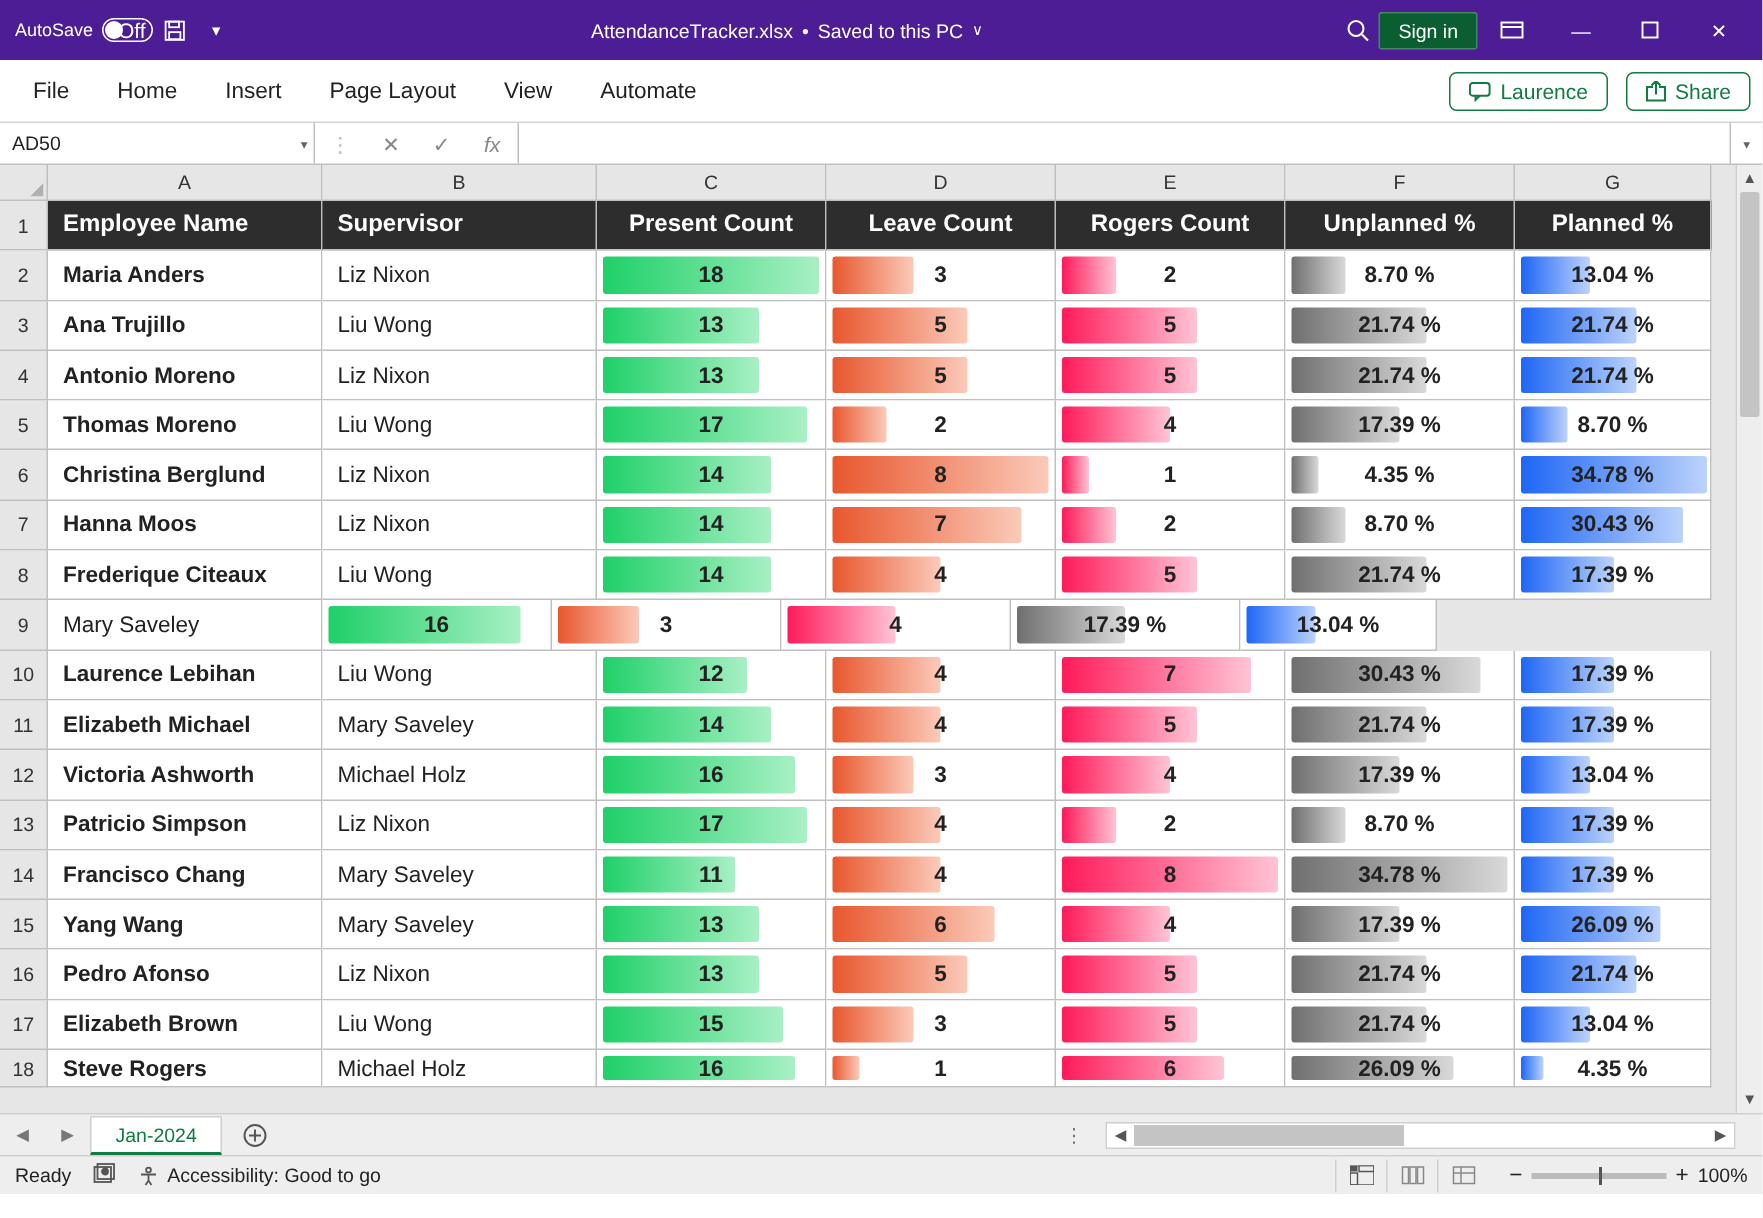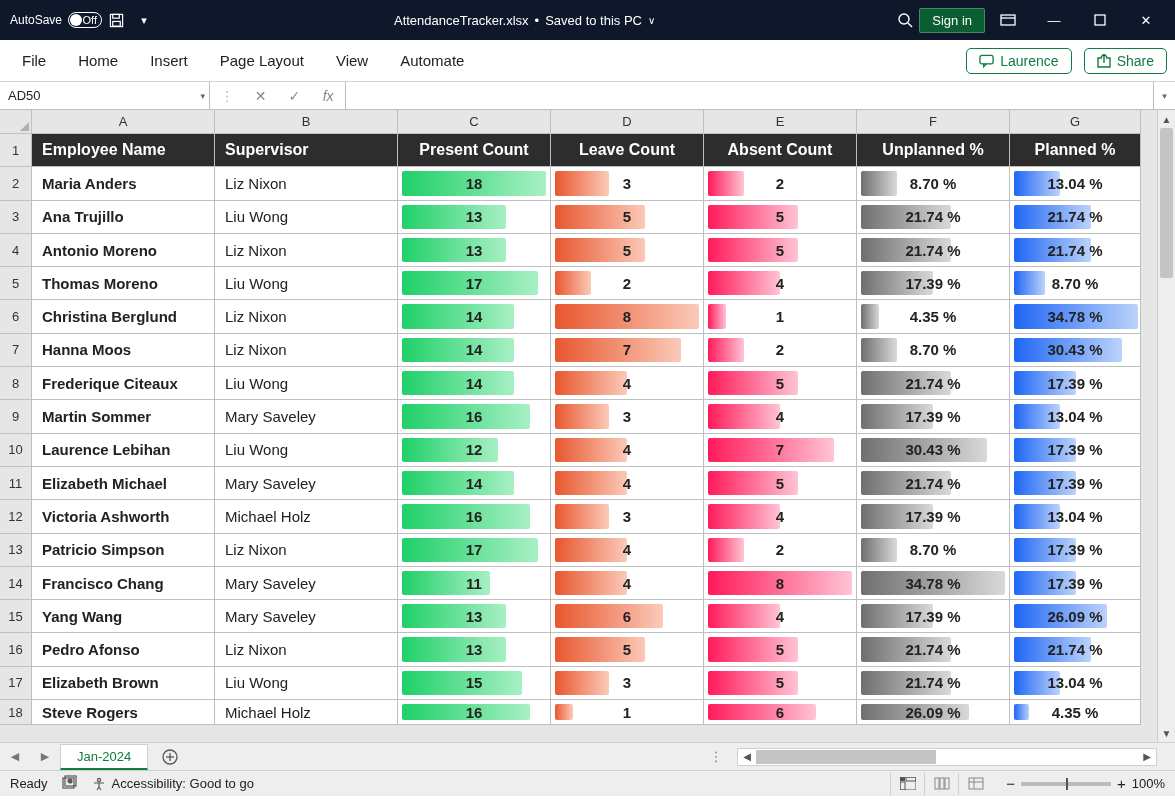--- a/index.html
+++ b/index.html
@@ -1,21 +1,21 @@
 <!DOCTYPE html>
 <html><head>
 <meta charset="utf-8">
 <style>
 html,body{margin:0;padding:0;font-family:"Segoe UI",Arial,sans-serif;font-size:13px;color:#222;background:#fff;width:1175px;height:812px;overflow:hidden}
 *{box-sizing:border-box}
-.titlebar{height:40px;background:#0f172a;display:flex;align-items:center;color:#fff;padding:0 6px 0 10px}
+.titlebar{height:40px;background:#4c1d95;display:flex;align-items:center;color:#fff;padding:0 6px 0 10px}
 .autosave-wrap{display:flex;align-items:center;gap:6px;font-size:12px}
 .toggle{width:34px;height:16px;border:1px solid #fff;border-radius:10px;display:flex;align-items:center;padding:1px;position:relative}
 .toggle-knob{width:12px;height:12px;border-radius:50%;background:#fff}
-.toggle-text{font-size:11px;position:absolute;right:4px}
+.toggle-text{font-size:14px;position:absolute;right:4px}
 .tb-icon{width:28px;height:28px;display:flex;align-items:center;justify-content:center;color:#fff;font-size:15px}
 .tb-sep{flex:1;text-align:center;display:flex;align-items:center;justify-content:center;gap:6px;font-size:13px}
 .win-btn{width:46px;height:36px;display:flex;align-items:center;justify-content:center;font-size:13px}
 .signin{background:#0a5e31;padding:4px 12px;border-radius:2px;font-size:13px;border:1px solid rgba(255,255,255,.25)}
 .menubar{height:42px;background:#fff;border-bottom:1px solid #d4d4d4;display:flex;align-items:center;padding:0 8px;gap:4px}
 .menu-item{padding:6px 14px;font-size:15px;color:#222}
 .menu-spacer{flex:1}
 .pill{border:1px solid #107c41;border-radius:5px;padding:4px 12px;color:#107c41;display:flex;align-items:center;gap:6px;font-size:14px;margin-left:8px}
 .formula-row{height:28px;border-bottom:1px solid #bfbfbf;display:flex;align-items:stretch;background:#fff}
 .namebox{width:210px;border-right:1px solid #bfbfbf;display:flex;align-items:center;padding:0 8px;font-size:13px;position:relative}
@@ -198,21 +198,21 @@
         <div class="colhdr" style="width: 153px;">E</div>
         <div class="colhdr" style="width: 153px;">F</div>
         <div class="colhdr" style="width: 131px;">G</div>
       </div>
     <div id="data-rows">
         <div class="data-row">
           <div class="cell hdr-cell cA">Employee Name</div>
           <div class="cell hdr-cell cB">Supervisor</div>
           <div class="cell hdr-cell cC">Present Count</div>
           <div class="cell hdr-cell cD">Leave Count</div>
-          <div class="cell hdr-cell cE">Absent Count</div>
+          <div class="cell hdr-cell cE">Rogers Count</div>
           <div class="cell hdr-cell cF">Unplanned %</div>
           <div class="cell hdr-cell cG">Planned %</div>
         </div>
         <div class="data-row">
           <div class="cell cA row-body" style="font-weight:600">Maria Anders</div>
           <div class="cell cB row-body">Liz Nixon</div>
           <div class="cell cC">
             <div class="bar bar-green" style="width:95%"></div>
             <span class="bar-val">18</span>
           </div>
@@ -371,21 +371,20 @@
           <div class="cell cF">
             <div class="bar bar-grey" style="width:59.38182863714778%"></div>
             <span class="bar-val">21.74 %</span>
           </div>
           <div class="cell cG">
             <div class="bar bar-blue" style="width:47.5%"></div>
             <span class="bar-val">17.39 %</span>
           </div>
         </div>
         <div class="data-row">
-          <div class="cell cA row-body" style="font-weight:600">Martin Sommer</div>
           <div class="cell cB row-body">Mary Saveley</div>
           <div class="cell cC">
             <div class="bar bar-green" style="width:84.44444444444444%"></div>
             <span class="bar-val">16</span>
           </div>
           <div class="cell cD">
             <div class="bar bar-orange" style="width:35.625%"></div>
             <span class="bar-val">3</span>
           </div>
           <div class="cell cE">

